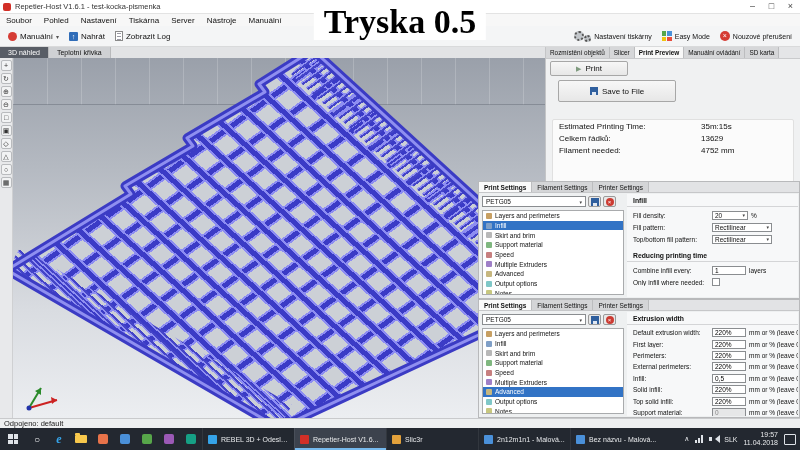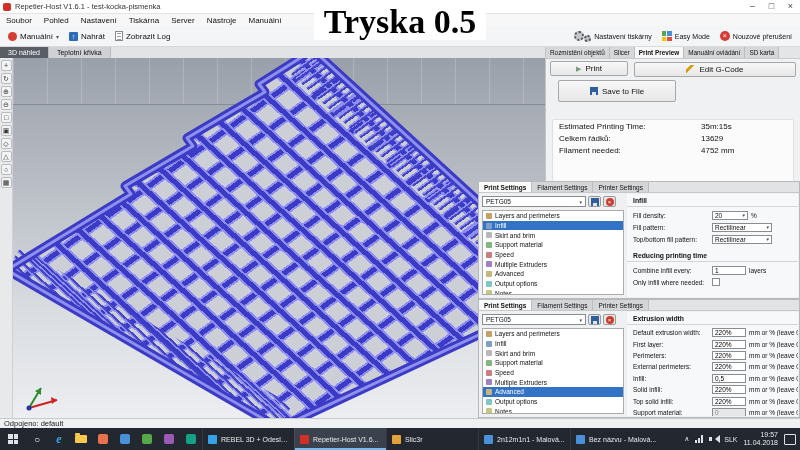--- a/index.html
+++ b/index.html
@@ -226,24 +226,20 @@
       <span class="rtab">Rozmístění objektů</span>
       <span class="rtab">Slicer</span>
       <span class="rtab active">Print Preview</span>
       <span class="rtab">Manuální ovládání</span>
       <span class="rtab">SD karta</span>
     </div>
     <div class="rbtn" style="left:4px;top:14px;width:78px;height:15px">
       <span class="play-ico">▶</span>
       <span>Print</span>
     </div>
-    <div class="rbtn" style="left:88px;top:15px;width:162px;height:15px">
-      <span class="pencil-ico"></span>
-      <span>Edit G-Code</span>
-    </div>
     <div class="rbtn" style="left:12px;top:33px;width:118px;height:22px">
       <span class="disk-ico">
           <i></i>
         </span>
       <span>Save to File</span>
     </div>
     <div class="stats">
       <div class="stat-row">
         <span class="stat-label">Estimated Printing Time:</span>
         <span class="stat-value">35m:15s</span>

